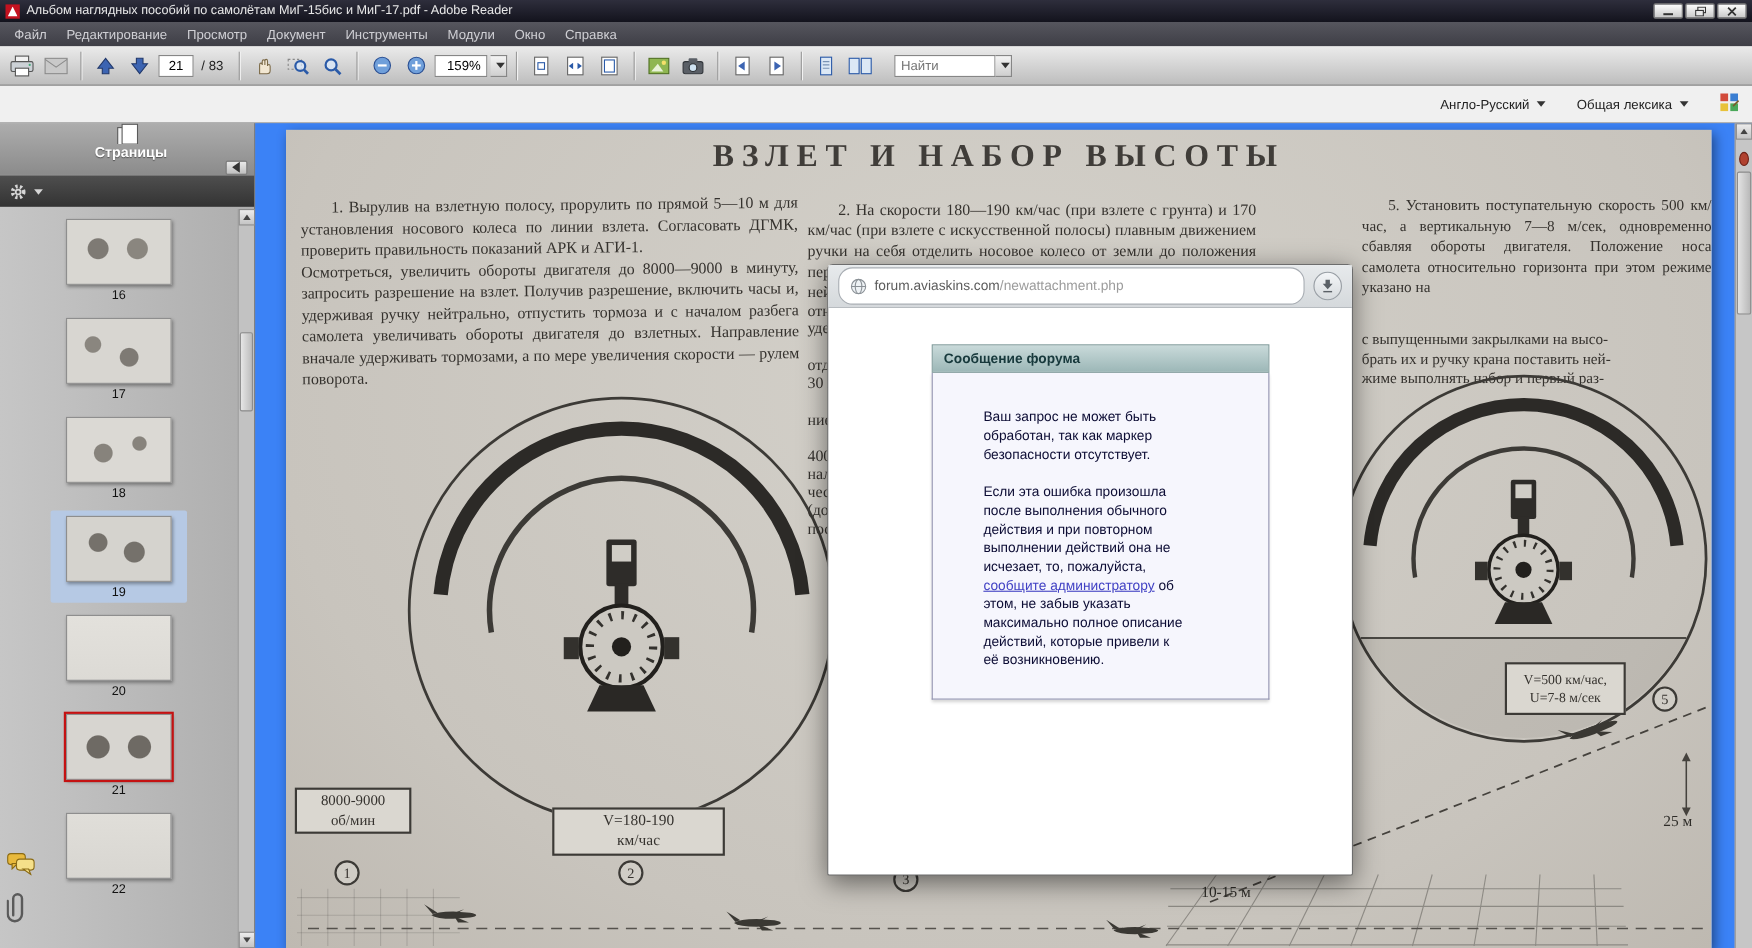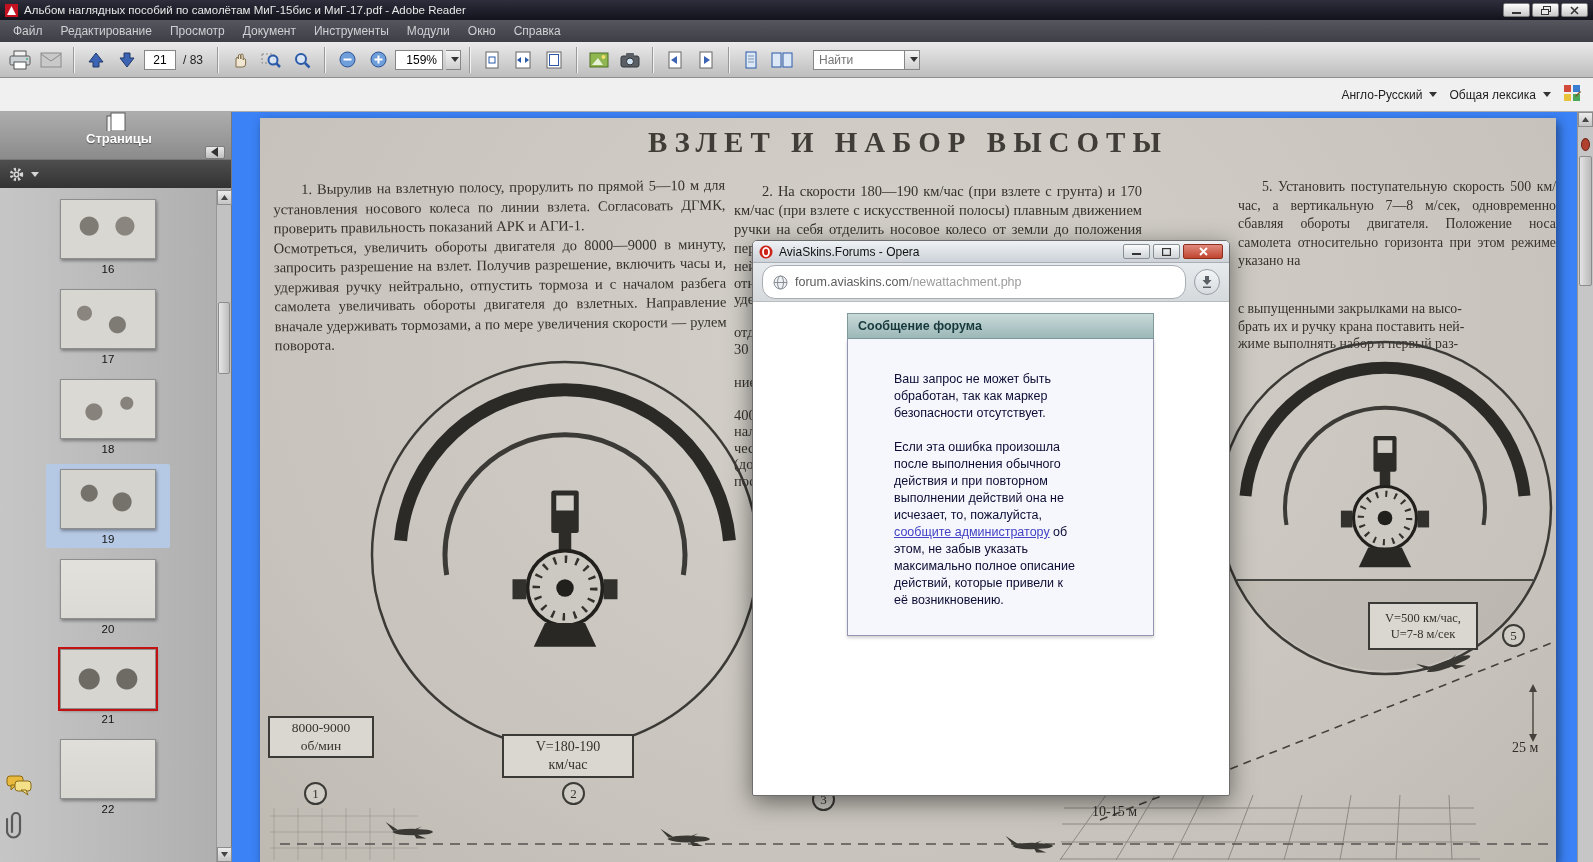--- a/index.html
+++ b/index.html
@@ -31,21 +31,21 @@
     display:flex; align-items:center; justify-content:flex-end; padding:0 5px; }
   .dd-arrow { width:0; height:0; border-left:4px solid transparent; border-right:4px solid transparent;
     border-top:5px solid #333; margin-left:3px; }
   .dd-btn { width:15px; height:20px; display:flex; align-items:center; justify-content:center;
     background:linear-gradient(#f4f4f4,#cfcfcf); border:1px solid #868686; border-left:none; }
   .find-wrap { display:flex; align-items:center; margin-left:14px; }
   .find-input { width:92px; height:20px; border:1px solid #868686; background:#fff; font-size:12px; padding:0 5px; }
 
   .pluginbar { position:absolute; left:0; top:78px; right:0; height:34px; background:#f0f0f0;
     border-bottom:1px solid #ababab; display:flex; align-items:center; justify-content:flex-end;
-    padding:0 12px; gap:12px; font-size:12px; color:#222; }
+    padding:0 12px; gap:28px; font-size:12px; color:#222; }
   .plugin-dd { display:flex; align-items:center; gap:4px; }
 
   
   .sidebar { position:absolute; left:0; top:112px; width:232px; bottom:0;
     background:linear-gradient(90deg,#c6c6c6,#aeaeae); border-right:1px solid #787878; }
   .sb-header { height:48px; background:linear-gradient(#adadad,#8b8b8b); border-bottom:1px solid #767676;
     display:flex; align-items:center; padding:0 6px;flex-direction:column; }
   .sb-title { color:#fff; font-size:13px; font-weight:bold; text-shadow:0 1px 1px rgba(0,0,0,.45); margin-left:7px; }
   .collapse-btn { margin-left:auto; width:20px; height:18px; background:linear-gradient(#e9e9e9,#bfbfbf);
     border:1px solid #7d7d7d; border-radius:2px; display:flex; align-items:center; justify-content:center; }
@@ -89,21 +89,21 @@
   .col2 { left:474px; top:64px; width:408px; font-size:14.5px; line-height:19px; text-indent:28px; }
   .col2-frags { left:474px; top:140px; width:60px; font-size:14.5px; line-height:16.5px; text-align:left; }
   .col3 { left:978px; top:60px; width:318px; font-size:13.8px; line-height:18.5px; text-indent:24px; }
   .col3b { left:978px; top:182px; width:318px; font-size:13.8px; line-height:17.5px; text-align:left; }
 
   .diagram-svg { position:absolute; left:0; top:0; pointer-events:none; }
 
   .plate { position:absolute; background:#dad7d0; border:2px solid #3c3a36; text-align:center;
     white-space:pre-line; display:flex; align-items:center; justify-content:center; line-height:1.3; }
   .plate-rpm { left:8px; top:598px; width:106px; height:42px; font-size:13.5px; }
-  .plate-v1 { left:242px; top:616px; width:132px; height:44px; font-size:14px; }
+  .plate-v1 { left:242px; top:616px; width:157px; height:44px; font-size:14px; }
   .plate-v2 { left:1108px; top:484px; width:110px; height:48px; font-size:12.5px; }
   .marker { position:absolute; width:23px; height:23px; border:2px solid #3c3a36; border-radius:50%;
     background:#d0cdc6; display:flex; align-items:center; justify-content:center; font-size:13px; }
   .m1 { left:44px; top:664px; } .m2 { left:302px; top:664px; } .m3 { left:552px; top:670px; } .m5 { left:1242px; top:506px; }
   .dim { position:absolute; font-size:14px; color:#2f2d29; }
   .dim25 { left:1252px; top:622px; } .dim1015 { left:832px; top:686px; }
 
   
   .opera { position:absolute; left:752px; top:240px; width:478px; height:556px; z-index:60;
     background:#fff; border:1px solid #6d6d6d; border-radius:5px 5px 2px 2px;
@@ -533,44 +533,20 @@
         <svg width="7" height="5">
           <polygon points="3.5,0 7,5 0,5" fill="#444"></polygon>
         </svg>
       </div>
     <div class="marker"></div>
     <div class="doc-thumb"></div>
   </div>
 </div>
 
 <div class="opera">
-  <div class="op-titlebar">
-    <svg width="14" height="14">
-        <circle cx="7" cy="7" r="6.5" fill="#cc2418"></circle>
-        <ellipse cx="7" cy="7" rx="3" ry="4.2" fill="none" stroke="#fff" stroke-width="1.8"></ellipse>
-      </svg>
-    <span>AviaSkins.Forums - Opera</span>
-    <span class="op-btns">
-      <span class="op-btn">
-          <svg width="9" height="8">
-            <rect x="0" y="5" width="9" height="2" fill="#333"></rect>
-          </svg>
-        </span>
-      <span class="op-btn">
-          <svg width="9" height="8">
-            <rect x="0.5" y="0.5" width="8" height="7" fill="none" stroke="#333" stroke-width="1.4"></rect>
-          </svg>
-        </span>
-      <span class="op-btn close">
-          <svg width="9" height="9">
-            <path d="M1 1 L8 8 M8 1 L1 8" stroke="#fff" stroke-width="1.8"></path>
-          </svg>
-        </span>
-    </span>
-  </div>
   <div class="op-addr">
     <span class="url-field">
       <svg width="15" height="15">
           <circle cx="7.5" cy="7.5" r="6.5" fill="#eef2f5" stroke="#8a9096"></circle>
           <ellipse cx="7.5" cy="7.5" rx="3" ry="6.5" fill="none" stroke="#8a9096"></ellipse>
           <line x1="1" y1="7.5" x2="14" y2="7.5" stroke="#8a9096"></line>
         </svg>
       <span><span class="url-domain">forum.aviaskins.com</span><span class="url-path">/newattachment.php</span></span>
     </span>
     <span class="dl-btn">

